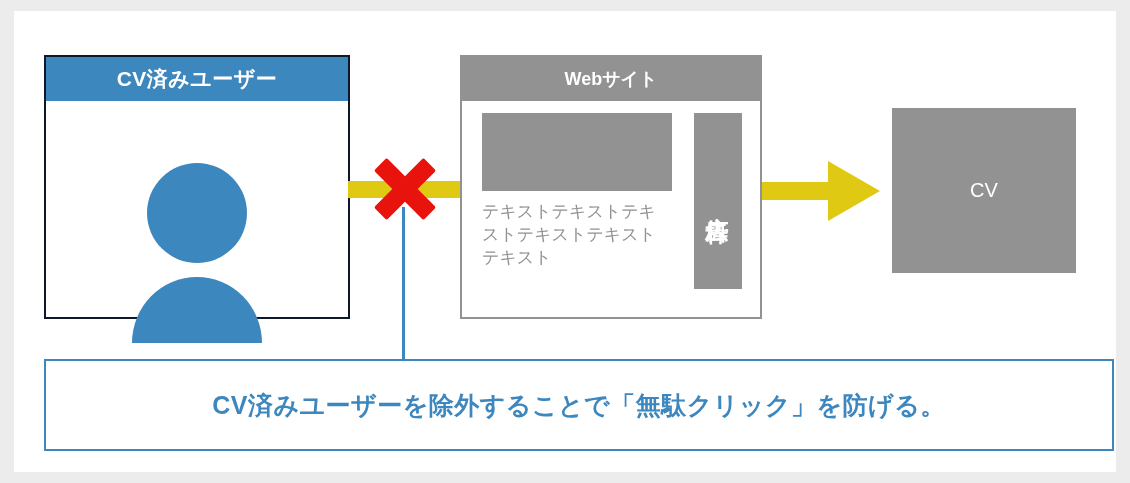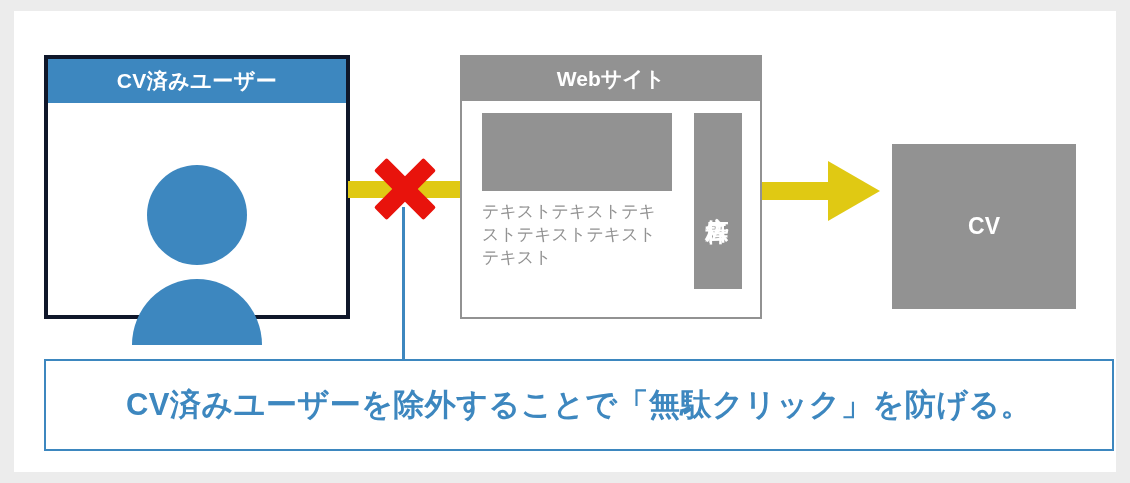--- a/index.html
+++ b/index.html
@@ -26,21 +26,21 @@
     background: #ffffff;
   }
 
   
   .user-box {
     position: absolute;
     left: 30px;
     top: 44px;
     width: 306px;
     height: 264px;
-    border: 4px solid #0f172a;
+    border: 2px solid #0f172a;
     box-sizing: border-box;
     background: #ffffff;
   }
   .user-box-header {
     position: absolute;
     left: 0;
     top: 0;
     width: 100%;
     height: 44px;
     background: #3d87bf;
@@ -131,21 +131,21 @@
     background: #ffffff;
   }
   .site-header {
     position: absolute;
     left: 0;
     top: 0;
     width: 100%;
     height: 44px;
     background: #929292;
     color: #ffffff;
-    font-size: 21px;
+    font-size: 18px;
     font-weight: bold;
     display: flex;
     align-items: center;
     justify-content: center;
     box-sizing: border-box;
   }
   .site-body {
     position: absolute;
     left: 0;
     top: 44px;
@@ -218,45 +218,44 @@
 
   
   .cv-box {
     position: absolute;
     left: 878px;
     top: 97px;
     width: 184px;
     height: 165px;
     background: #929292;
     color: #ffffff;
-    font-size: 23px;
-    font-weight: bold;
-    display: flex;
-    align-items: center;
-    justify-content: center;
-    margin-top: 36px;
+    font-size: 20px;
+    font-weight: normal;
+    display: flex;
+    align-items: center;
+    justify-content: center;
   }
 
   
   .caption-box {
     position: absolute;
     left: 30px;
     top: 348px;
     width: 1070px;
     height: 92px;
     border: 2px solid #3d87bf;
     box-sizing: border-box;
     background: #ffffff;
     display: flex;
     align-items: center;
     justify-content: center;
   }
   .caption-text {
     color: #3d87bf;
-    font-size: 31px;
+    font-size: 25px;
     font-weight: bold;
     letter-spacing: 0.5px;
   }
 </style>
 </head>
 <body>
 
 <div id="canvas">
   <div class="sheet">
 

